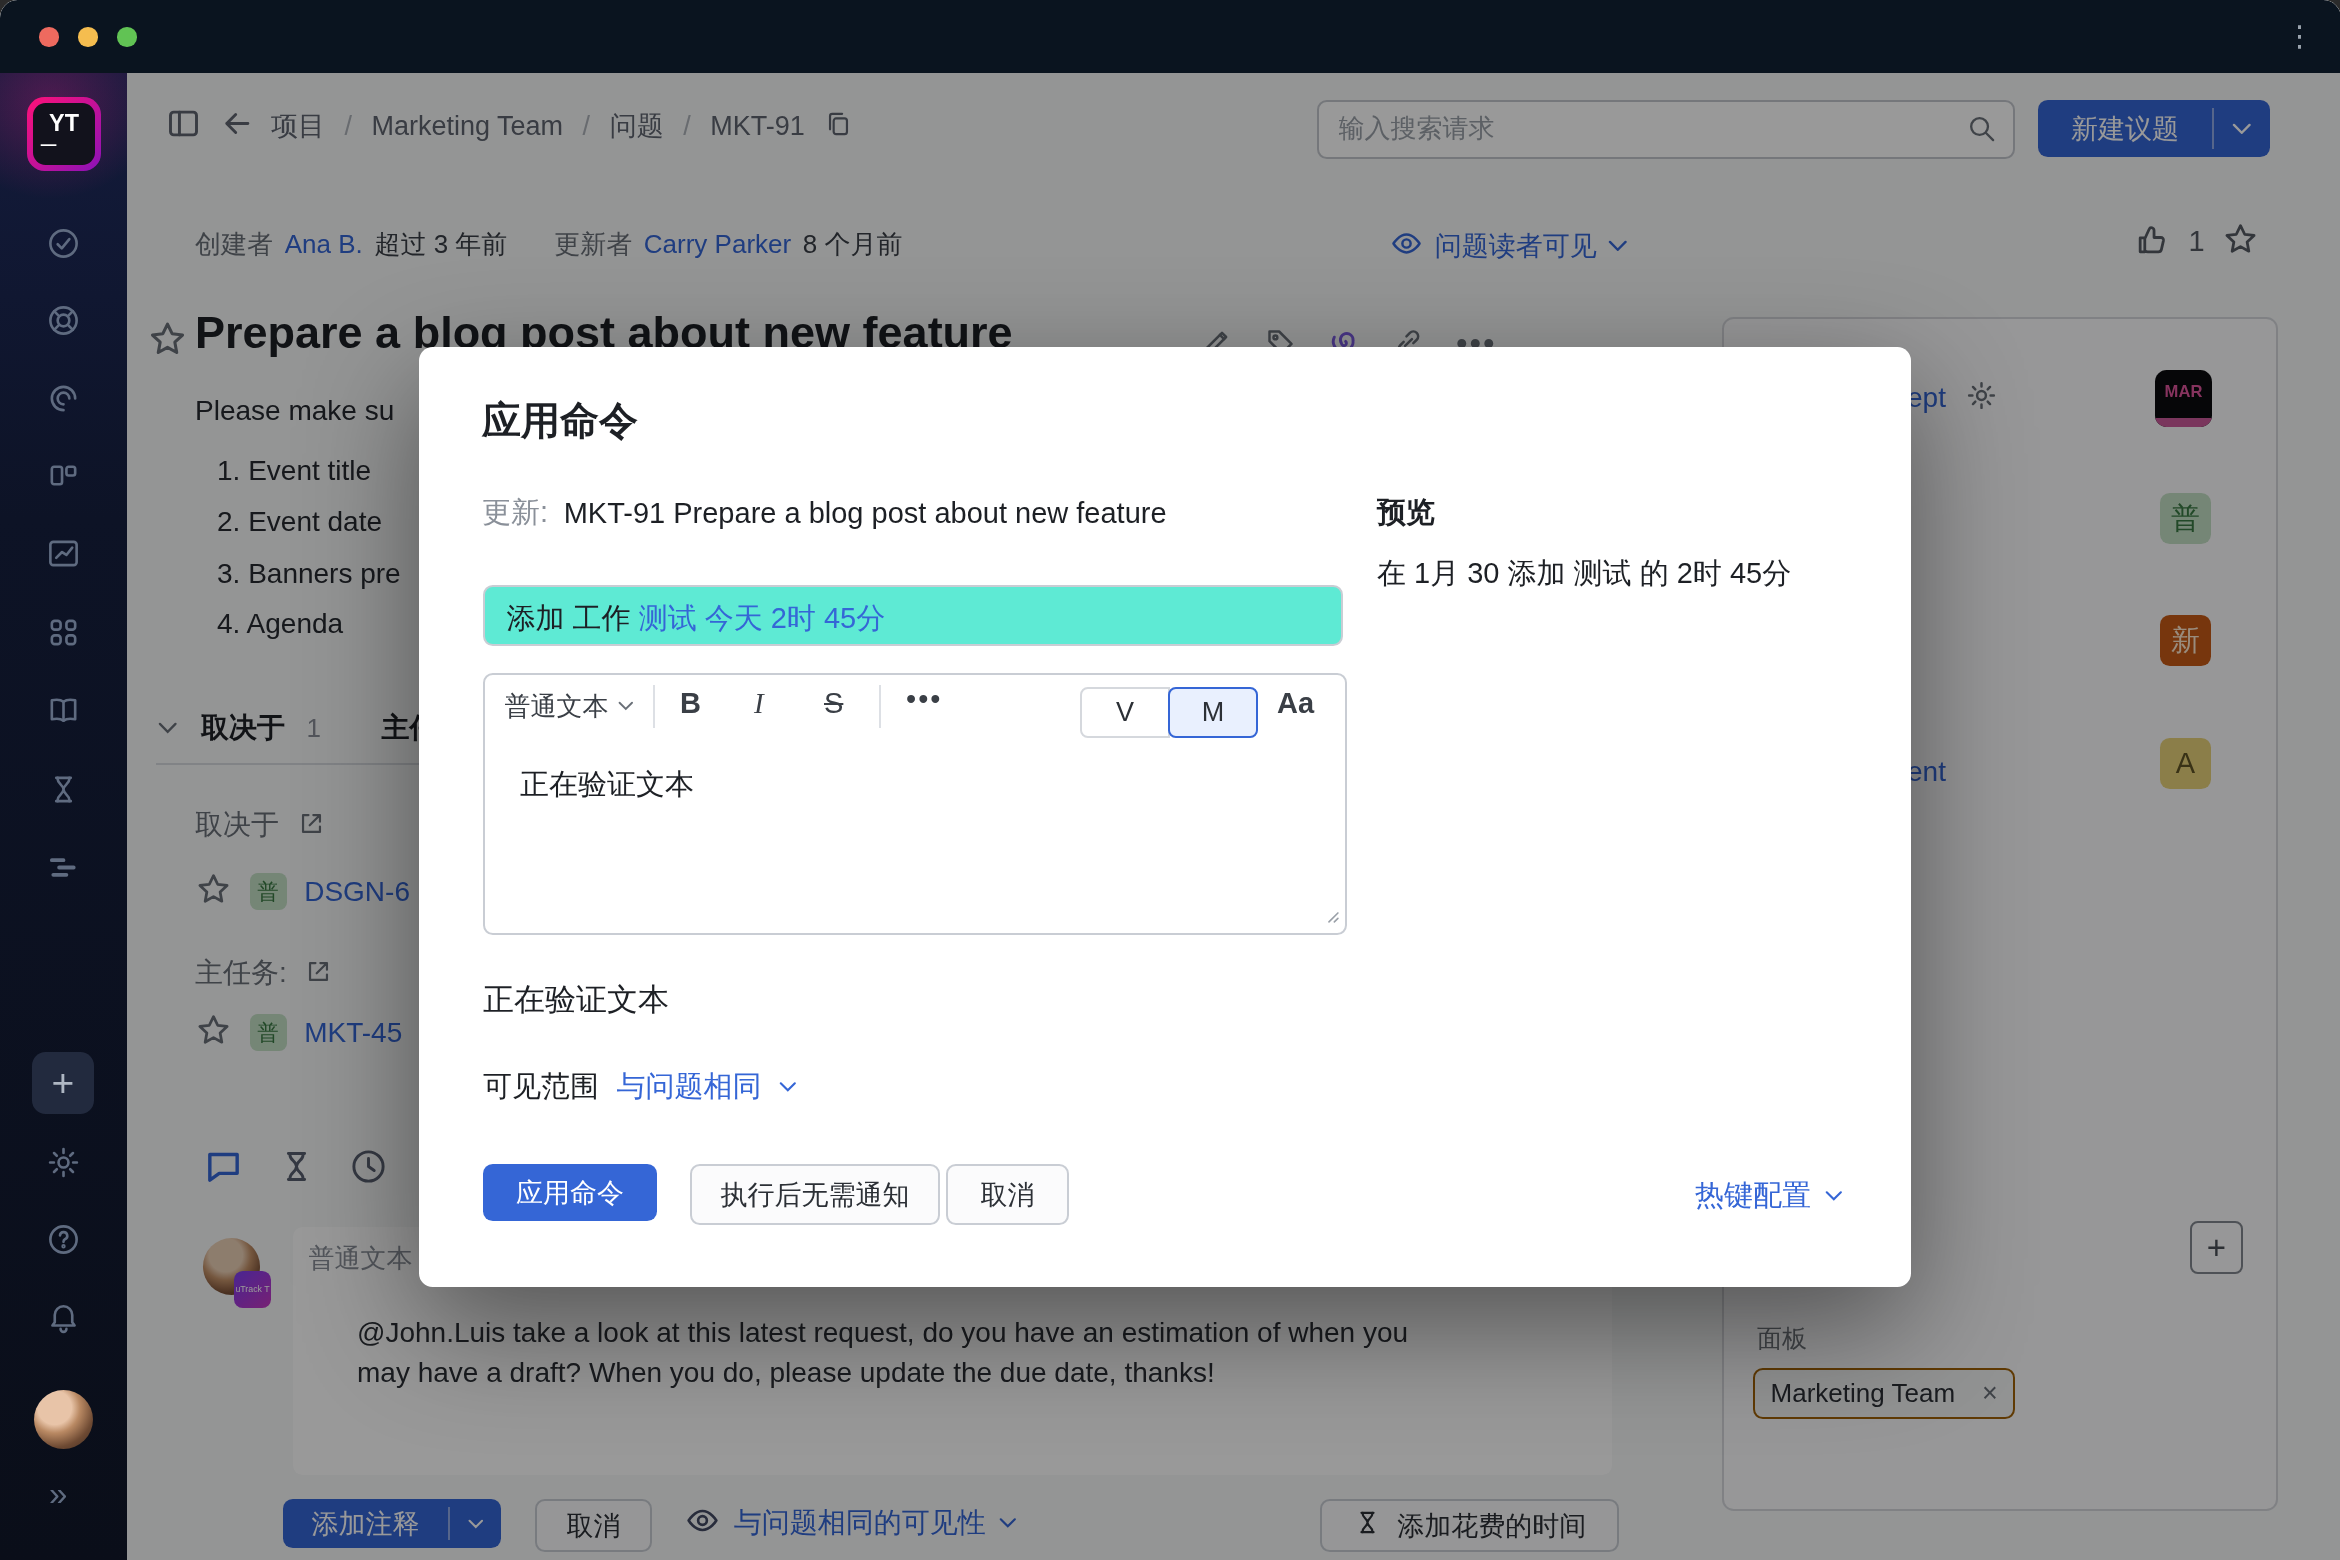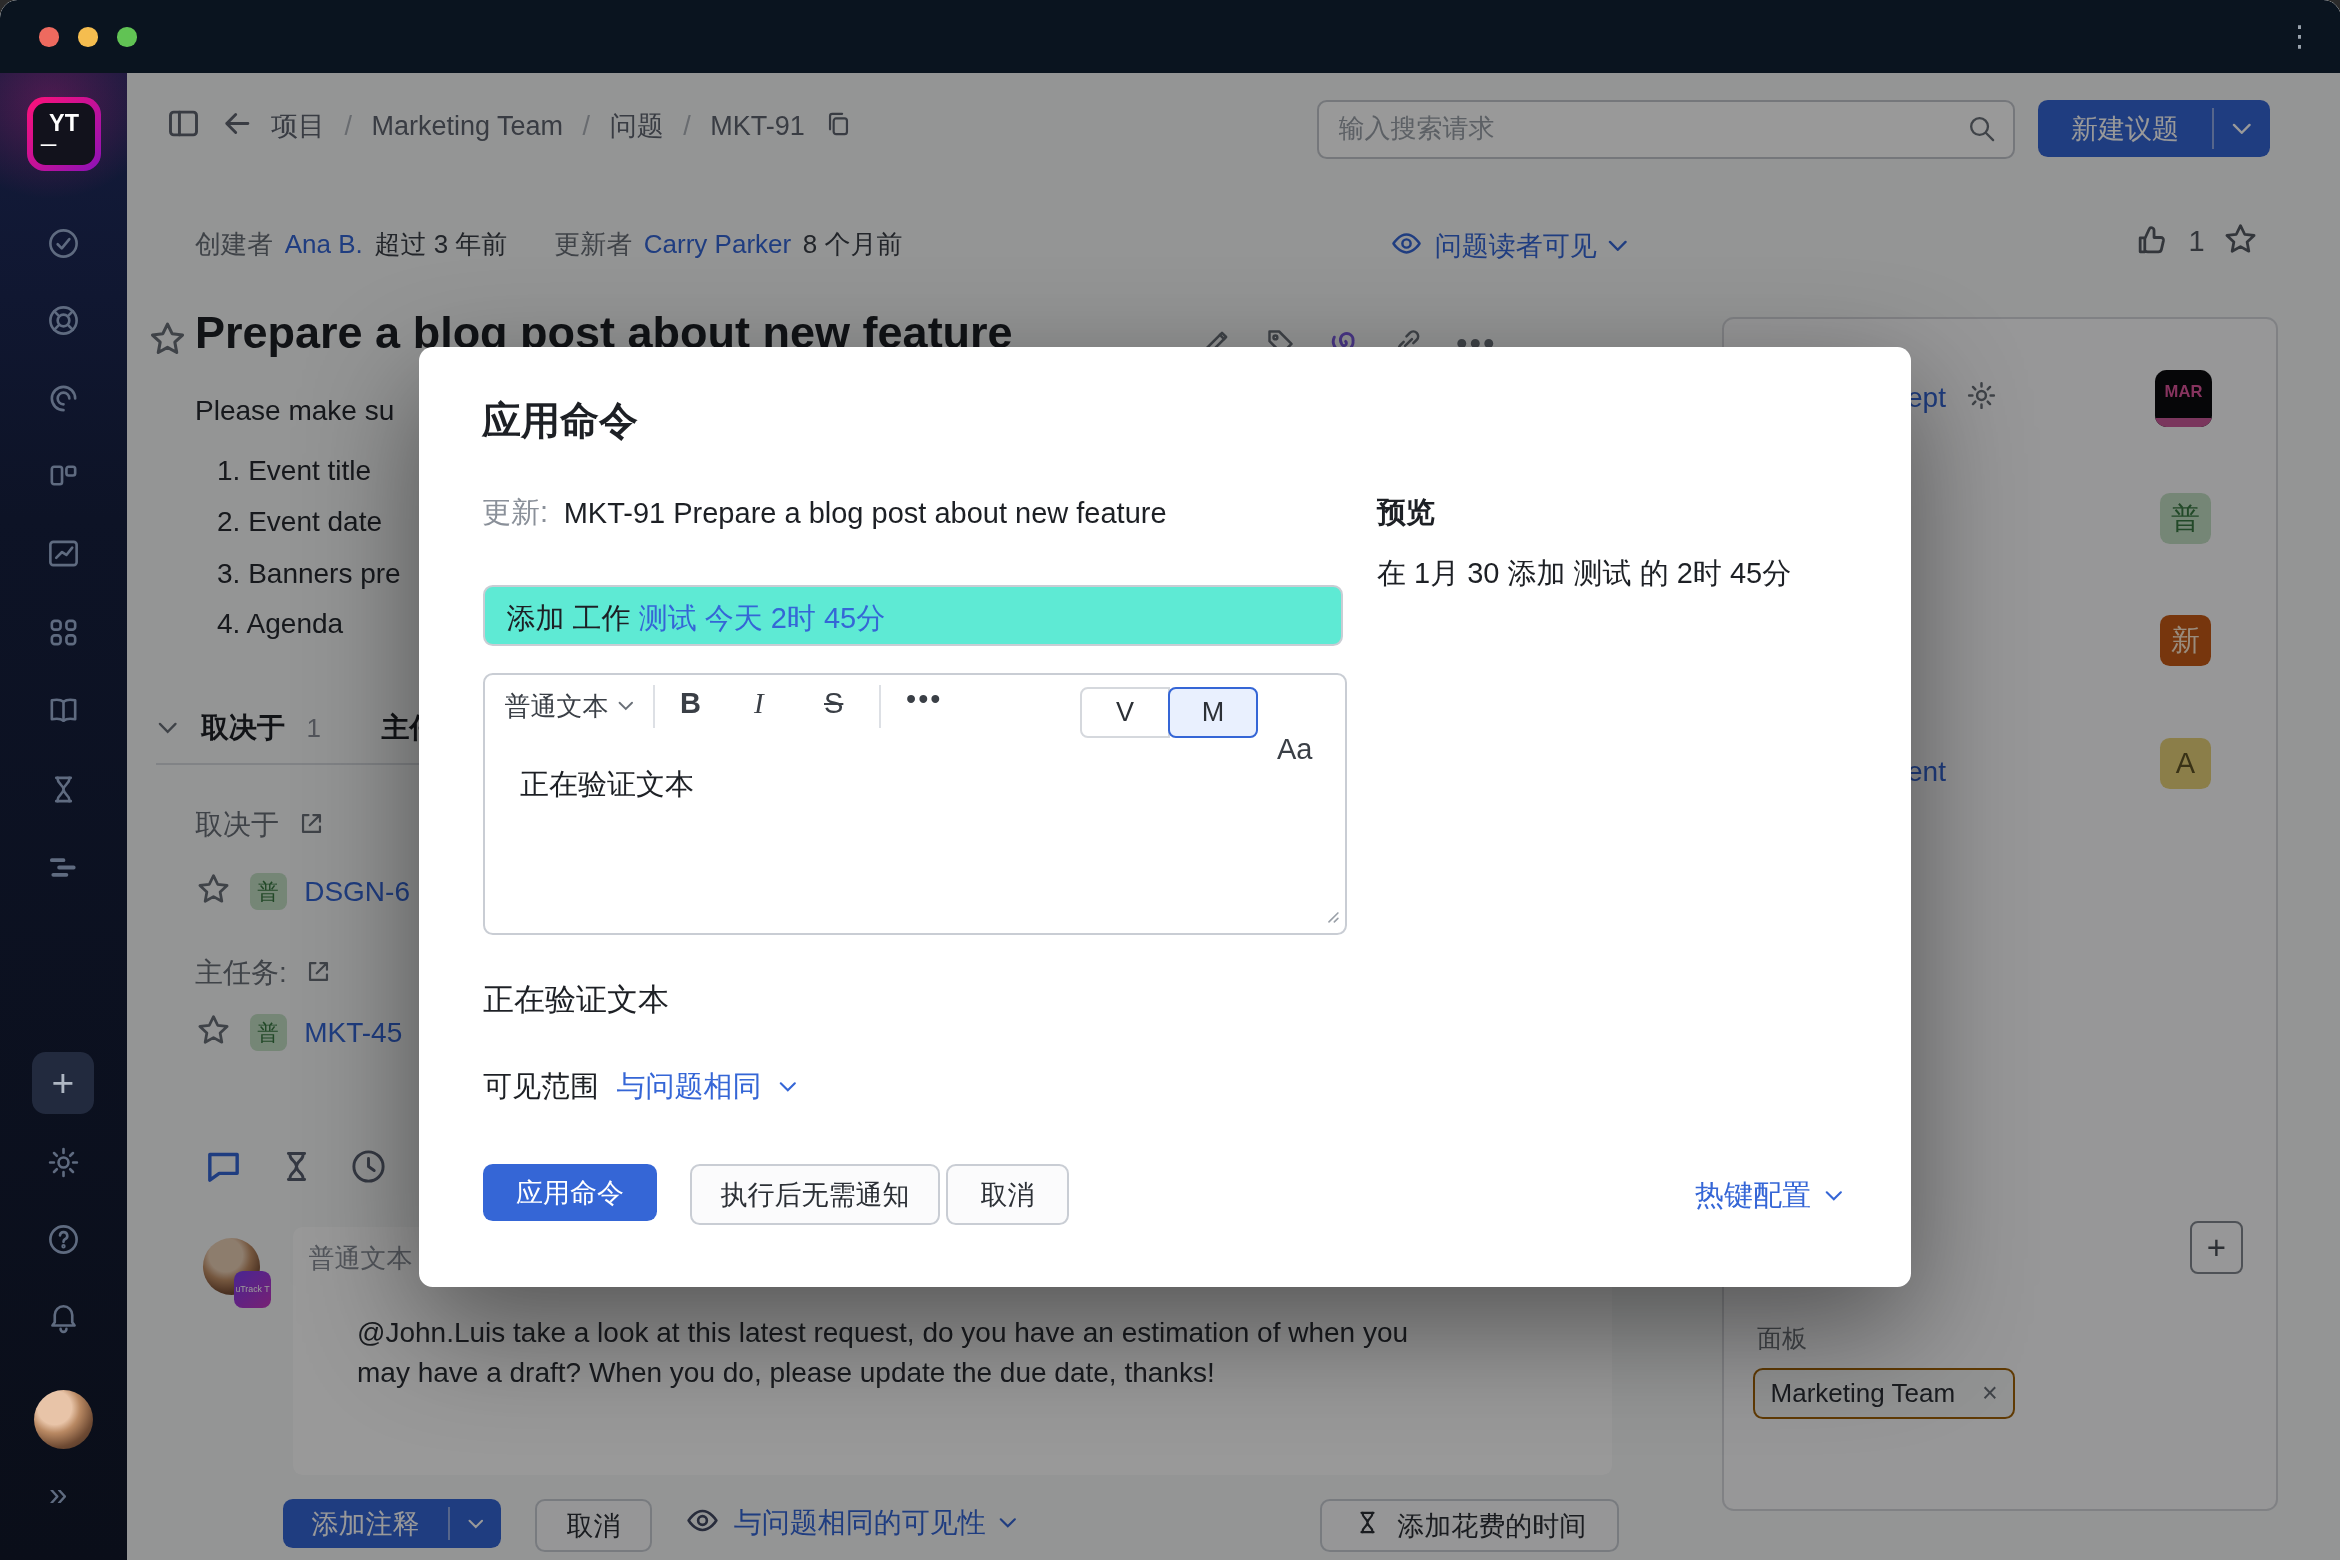--- a/index.html
+++ b/index.html
@@ -461,21 +461,21 @@
       <div class="abs" style="left:394px;top:9.8px;width:2px;height:43px;background:#dde0e5;"></div>
       <div class="abs tb-item" style="left:421px;top:7.8px;letter-spacing:2px;">•••</div>
       <div class="seg" style="left:595px;">
         <div class="segv">
             <span>V</span>
           </div>
         <div class="segm">
             <span>M</span>
           </div>
       </div>
-      <div class="abs tb-item" style="left:792px;top:11.7px;font-weight:normal;margin-top:46px;">Aa</div>
+      <div class="abs tb-item" style="left:792px;top:11.7px;font-weight:bold;">Aa</div>
       <div class="abs m-dark" style="left:35px;top:90px;">正在验证文本</div>
       <div class="abs" style="right:3.9px;bottom:3.9px;color:#9aa0a8;">
         <svg class="ic" viewBox="0 0 24 24" width="21.5" height="21.5">
             <path d="M20 10L10 20M20 16l-4 4"></path>
           </svg>
       </div>
     </div>
 
     <div class="abs m-dark" style="left:64px;top:632px;font-size:31px;">正在验证文本</div>
 

